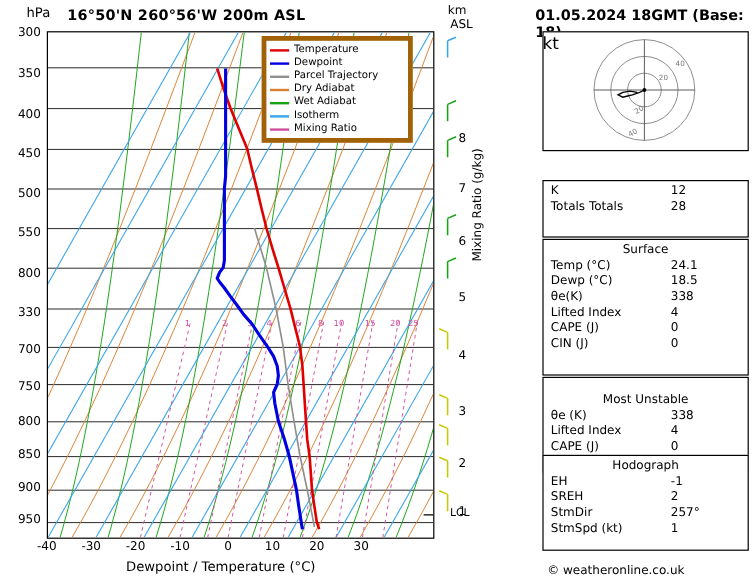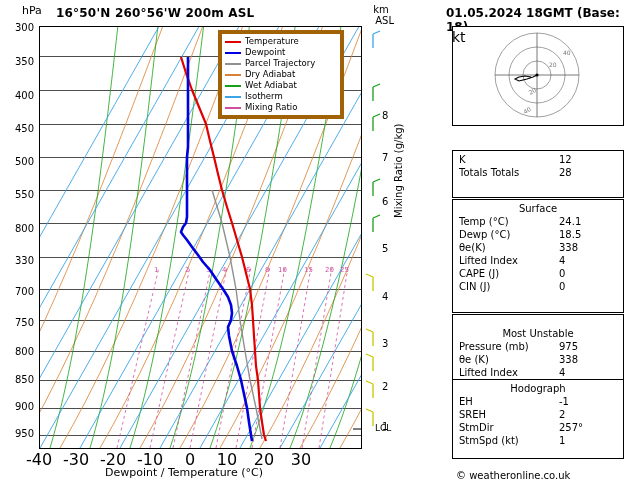--- a/index.html
+++ b/index.html
@@ -9,21 +9,21 @@
   #hdr-hpa{left:22px;top:4px;font-size:11px;color:#000;}
   #hdr-title{left:56px;top:6px;font-size:12px;color:#000;font-weight:bold;letter-spacing:.2px;}
   #hdr-km{left:368px;top:4px;font-size:10px;color:#000;text-align:center;width:26px;}
   #hdr-asl{left:368px;top:15px;font-size:10px;color:#000;text-align:right;width:26px;}
   #hdr-date{left:446px;top:6px;font-size:12px;color:#000;font-weight:bold;}
   
   #plot{left:39px;top:26px;width:321px;height:421px;border:1px solid #000;background:#fff;overflow:hidden;}
   #plot svg{display:block;}
   
   .ylab{font-size:10px;color:#000;text-align:right;width:32px;}
-  .xlab{font-size:16px;color:#000;text-align:center;width:30px;}
+  .xlab{font-size:10px;color:#000;text-align:center;width:30px;}
   #xaxis-title{left:105px;top:466px;font-size:11px;color:#000;}
   
   .kmlab{font-size:10px;color:#000;width:16px;text-align:left;}
   #mix-title{left:393px;top:218px;font-size:10px;color:#000;transform:rotate(-90deg);transform-origin:0 0;white-space:nowrap;}
   
   #legend{left:218px;top:30px;width:112px;background:#fff;border:4px solid #a16207;padding:2px 3px;}
   #legend .row{display:flex;align-items:center;height:11px;}
   #legend .sw{width:16px;height:0;border-top:2px solid #000;margin-right:4px;}
   #legend .lb{font-size:8.5px;color:#000;line-height:11px;white-space:nowrap;}
   
@@ -307,24 +307,20 @@
     </div>
   <div class="r">
       <span class="k">CIN (J)</span>
       <span class="v">0</span>
     </div>
 </div>
 
 <div class="abs tbl" id="tbl3">
   <div class="sect" style="margin-top:12px;">Most Unstable</div>
   <div class="r">
-      <span class="k">Pressure (mb)</span>
-      <span class="v">975</span>
-    </div>
-  <div class="r">
       <span class="k">θe (K)</span>
       <span class="v">338</span>
     </div>
   <div class="r">
       <span class="k">Lifted Index</span>
       <span class="v">4</span>
     </div>
   <div class="r">
       <span class="k">CAPE (J)</span>
       <span class="v">0</span>

